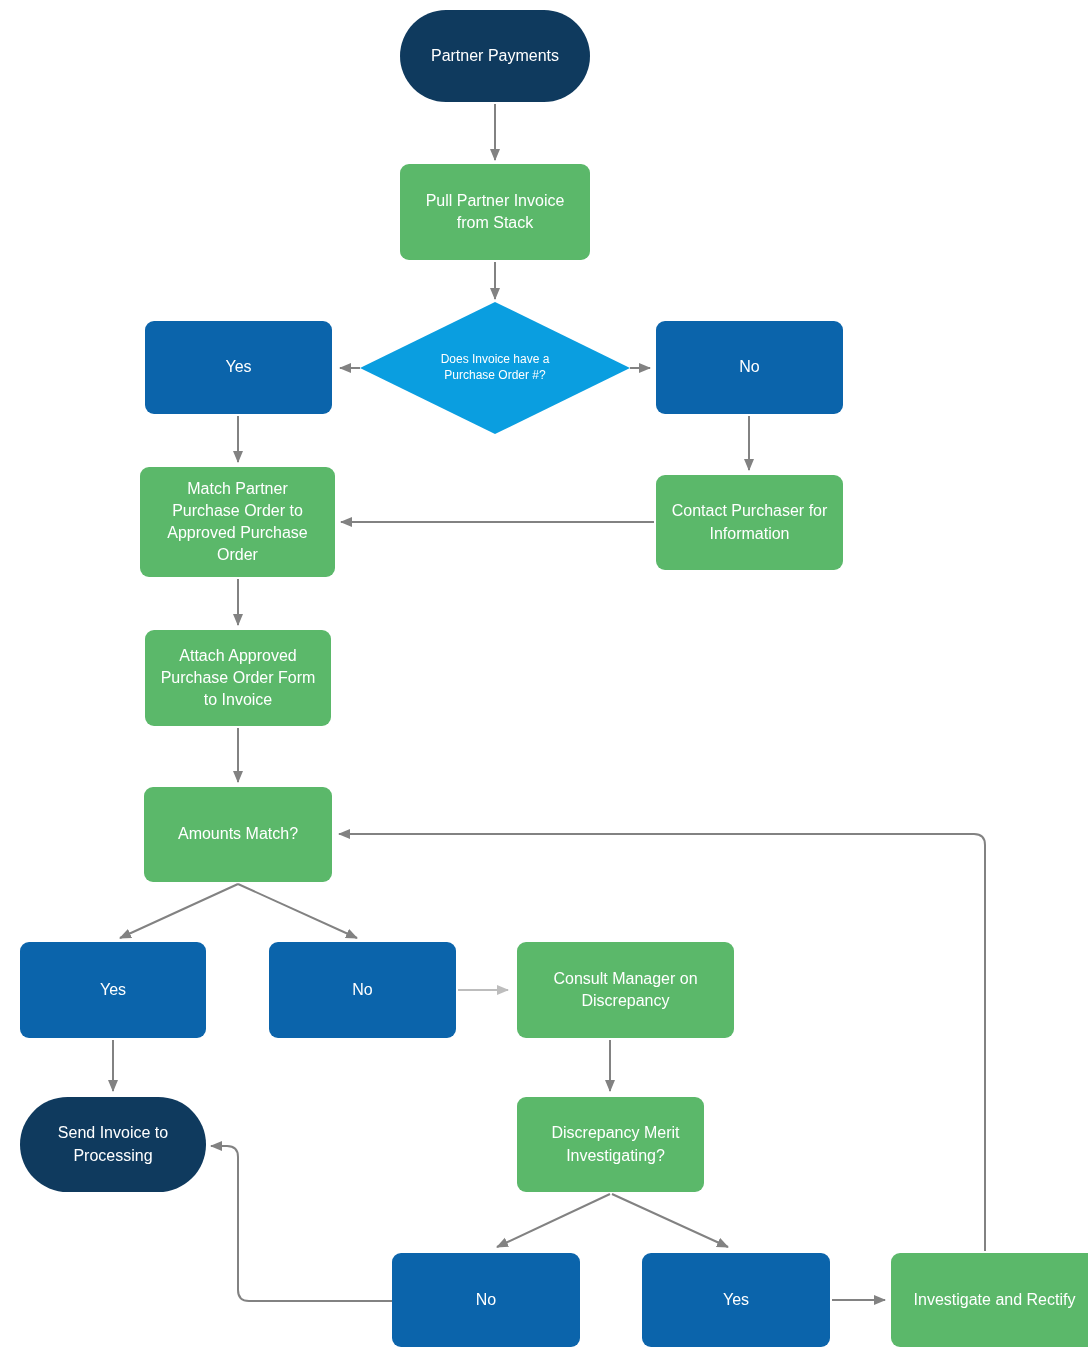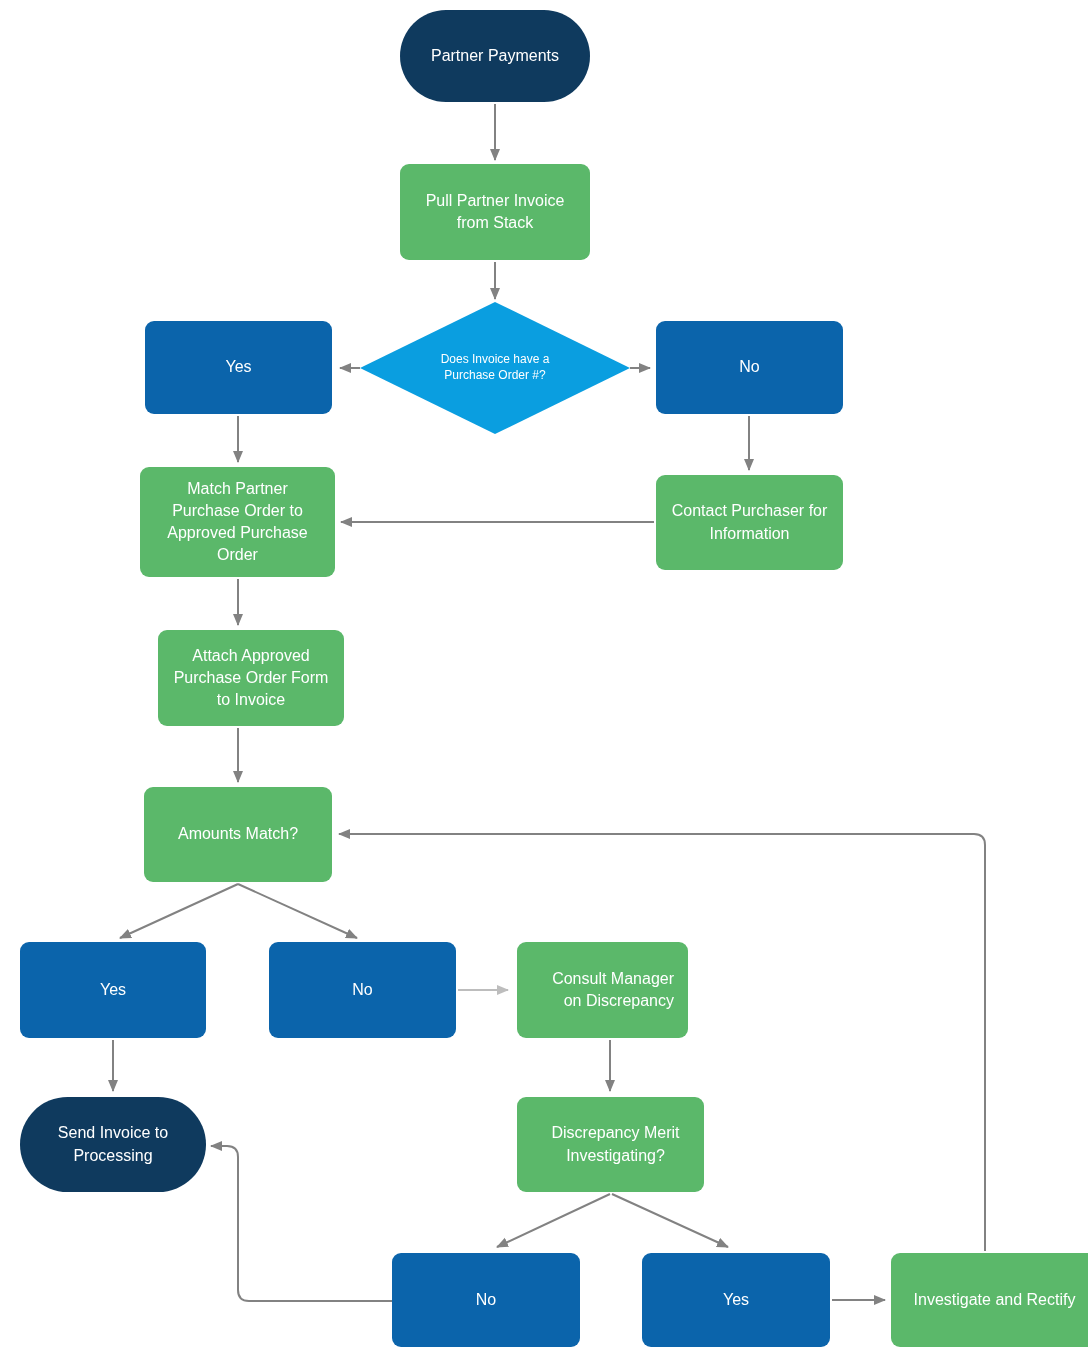--- a/index.html
+++ b/index.html
@@ -96,37 +96,37 @@
   </div>
 
   <div class="node green rect" style="left:140px;top:467px;width:195px;height:110px;">
     <span>Match Partner Purchase Order to Approved Purchase Order</span>
   </div>
 
   <div class="node green rect" style="left:656px;top:475px;width:187px;height:95px;">
     <span>Contact Purchaser for Information</span>
   </div>
 
-  <div class="node green rect" style="left:145px;top:630px;width:186px;height:96px;margin-left:13px;">
+  <div class="node green rect" style="left:145px;top:630px;width:186px;height:96px;">
     <span>Attach Approved Purchase Order Form to Invoice</span>
   </div>
 
   <div class="node green rect" style="left:144px;top:787px;width:188px;height:95px;">
     <span>Amounts Match?</span>
   </div>
 
   <div class="node blue rect" style="left:20px;top:942px;width:186px;height:96px;">
     <span>Yes</span>
   </div>
 
   <div class="node blue rect" style="left:269px;top:942px;width:187px;height:96px;">
     <span>No</span>
   </div>
 
-  <div class="node green rect" style="left:517px;top:942px;width:171px;height:96px;text-align:right;">
+  <div class="node green rect" style="left:517px;top:942px;width:217px;height:96px;">
     <span>Consult Manager on Discrepancy</span>
   </div>
 
   <div class="node navy pill" style="left:20px;top:1097px;width:186px;height:95px;">
     <span>Send Invoice to Processing</span>
   </div>
 
   <div class="node green rect" style="left:517px;top:1097px;width:187px;height:95px;padding-left:24px;">
     <span>Discrepancy Merit Investigating?</span>
   </div>

